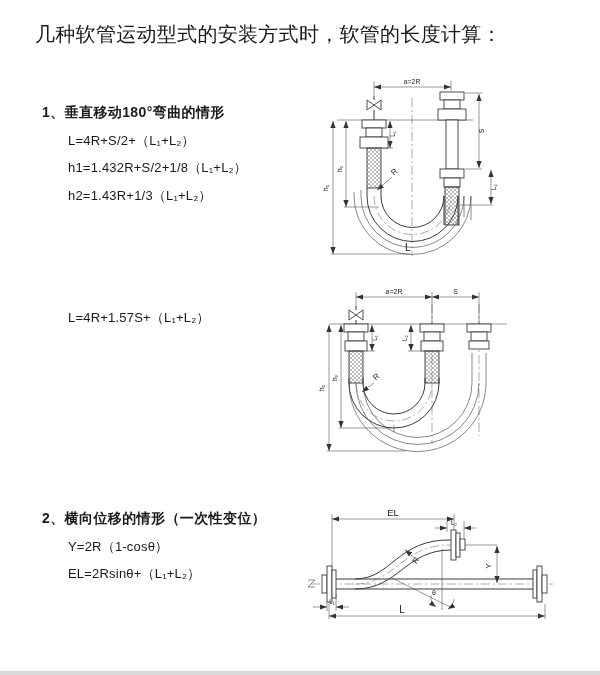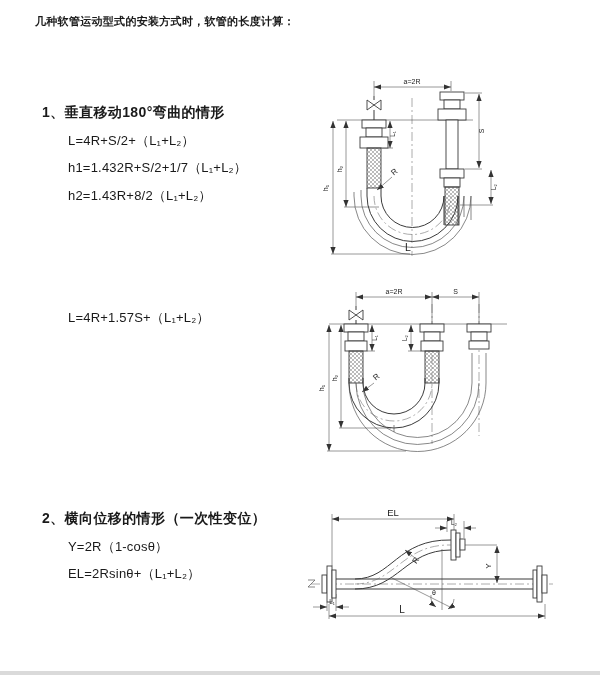--- a/index.html
+++ b/index.html
@@ -1,18 +1,18 @@
 <!DOCTYPE html>
 <html><head>
 <meta charset="utf-8">
 <style>
   html,body{margin:0;padding:0}
   body{width:600px;height:675px;background:#ffffff;position:relative;overflow:hidden;
        color:#1a1a1a;font-family:"Liberation Sans",sans-serif;}
-  .title{position:absolute;left:35px;top:14px;font-size:11px;letter-spacing:.3px;font-weight:700}
+  .title{position:absolute;left:35px;top:21px;font-size:20px;letter-spacing:.3px;font-weight:400}
   .section{position:absolute;left:42px}
   #s1{top:104px}#s2{top:299px}#s3{top:510px}
   .heading{font-size:14px;font-weight:600;letter-spacing:.4px}
   .formula{font-size:13px;margin:9.5px 0 0 26px;letter-spacing:.2px}
   svg.diag{position:absolute}
   #d1{left:311px;top:74px;width:280px;height:185px}
   #d2{left:311px;top:286px;width:280px;height:175px}
   #d3{left:297px;top:504px;width:296px;height:135px}
   .bottom-edge{position:absolute;left:0;bottom:0;width:600px;height:4px;background:#dadada}
   svg .ln{stroke:#3b3b3b;stroke-width:1;fill:none}
@@ -28,22 +28,22 @@
 </head>
 <body>
 
 <div>
 
   <div class="title">几种软管运动型式的安装方式时，软管的长度计算：</div>
 
   <div class="section" id="s1">
     <div class="heading">1、垂直移动180°弯曲的情形</div>
     <div class="formula">L=4R+S/2+（L₁+L₂）</div>
-    <div class="formula">h1=1.432R+S/2+1/7（L₁+L₂）</div>
-    <div class="formula">h2=1.43R+8/2（L₁+L₂）</div>
+    <div class="formula">h1=1.432R+S/2+1/8（L₁+L₂）</div>
+    <div class="formula">h2=1.43R+1/3（L₁+L₂）</div>
   </div>
 
   <div class="section" id="s2">
     <div class="formula">L=4R+1.57S+（L₁+L₂）</div>
   </div>
 
   <div class="section" id="s3">
     <div class="heading">2、横向位移的情形（一次性变位）</div>
     <div class="formula">Y=2R（1-cosθ）</div>
     <div class="formula">EL=2Rsinθ+（L₁+L₂）</div>

